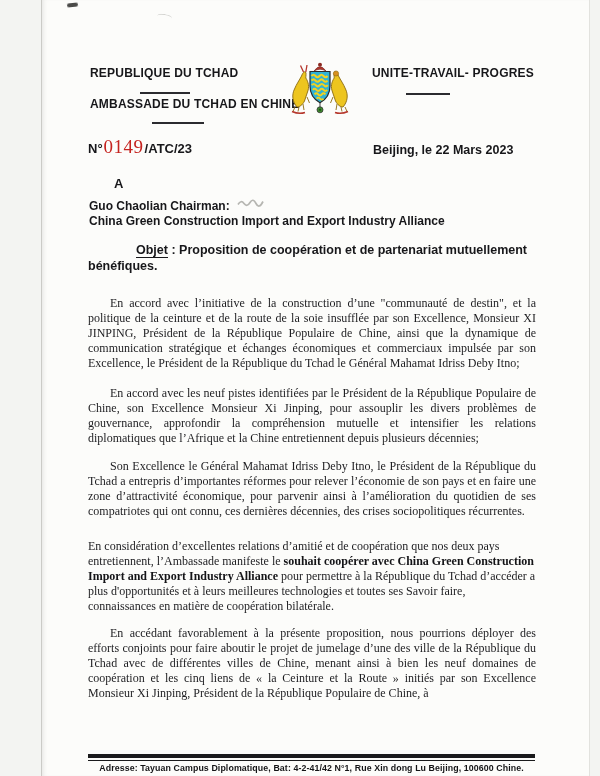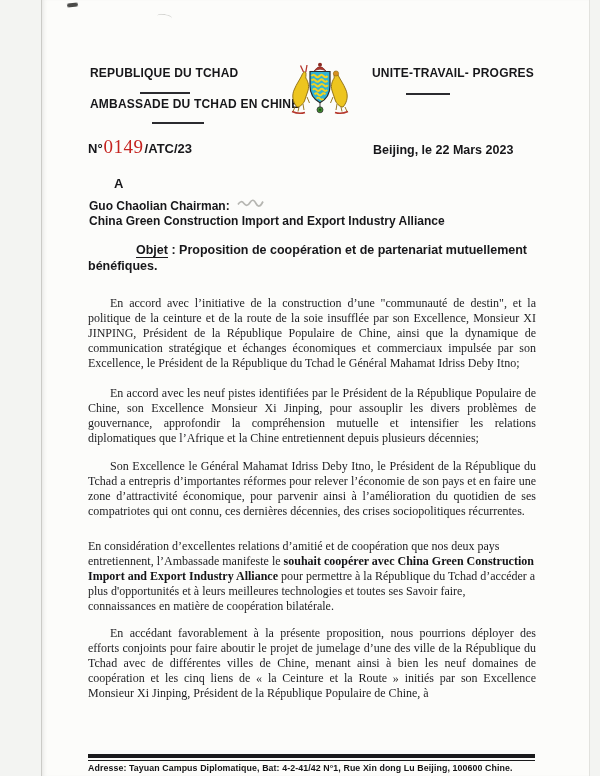--- a/index.html
+++ b/index.html
@@ -42,21 +42,21 @@
   .body-text p { text-align:justify; text-indent:22px; }
   .body-text .p1 { margin-bottom:15px; }
   .body-text .p2 { margin-bottom:13px; }
   .body-text .p3 { margin-bottom:20px; }
   .body-text .p4 { margin-bottom:12px; text-align:left; text-indent:0; }
   .body-text .p4 b { color:#141417; }
 
   .footer { position:absolute; left:88px; top:754px; width:447px; }
   .footer .rule-thick { height:4px; background:#1a1a1c; }
   .footer .rule-thin  { height:1px; background:#1a1a1c; margin-top:1.5px; }
-  .footer .addr { margin-top:2px; font-size:8.8px; font-weight:bold; color:#141416; letter-spacing:.1px; }
+  .footer .addr { margin-top:2px; text-align:center; font-size:8.8px; font-weight:bold; color:#141416; letter-spacing:.1px; }
 </style>
 </head>
 <body>
 
 <div class="scan">
   <div class="paper"></div>
 
   <div class="smudge1"></div>
   <div class="smudge2"></div>
 

